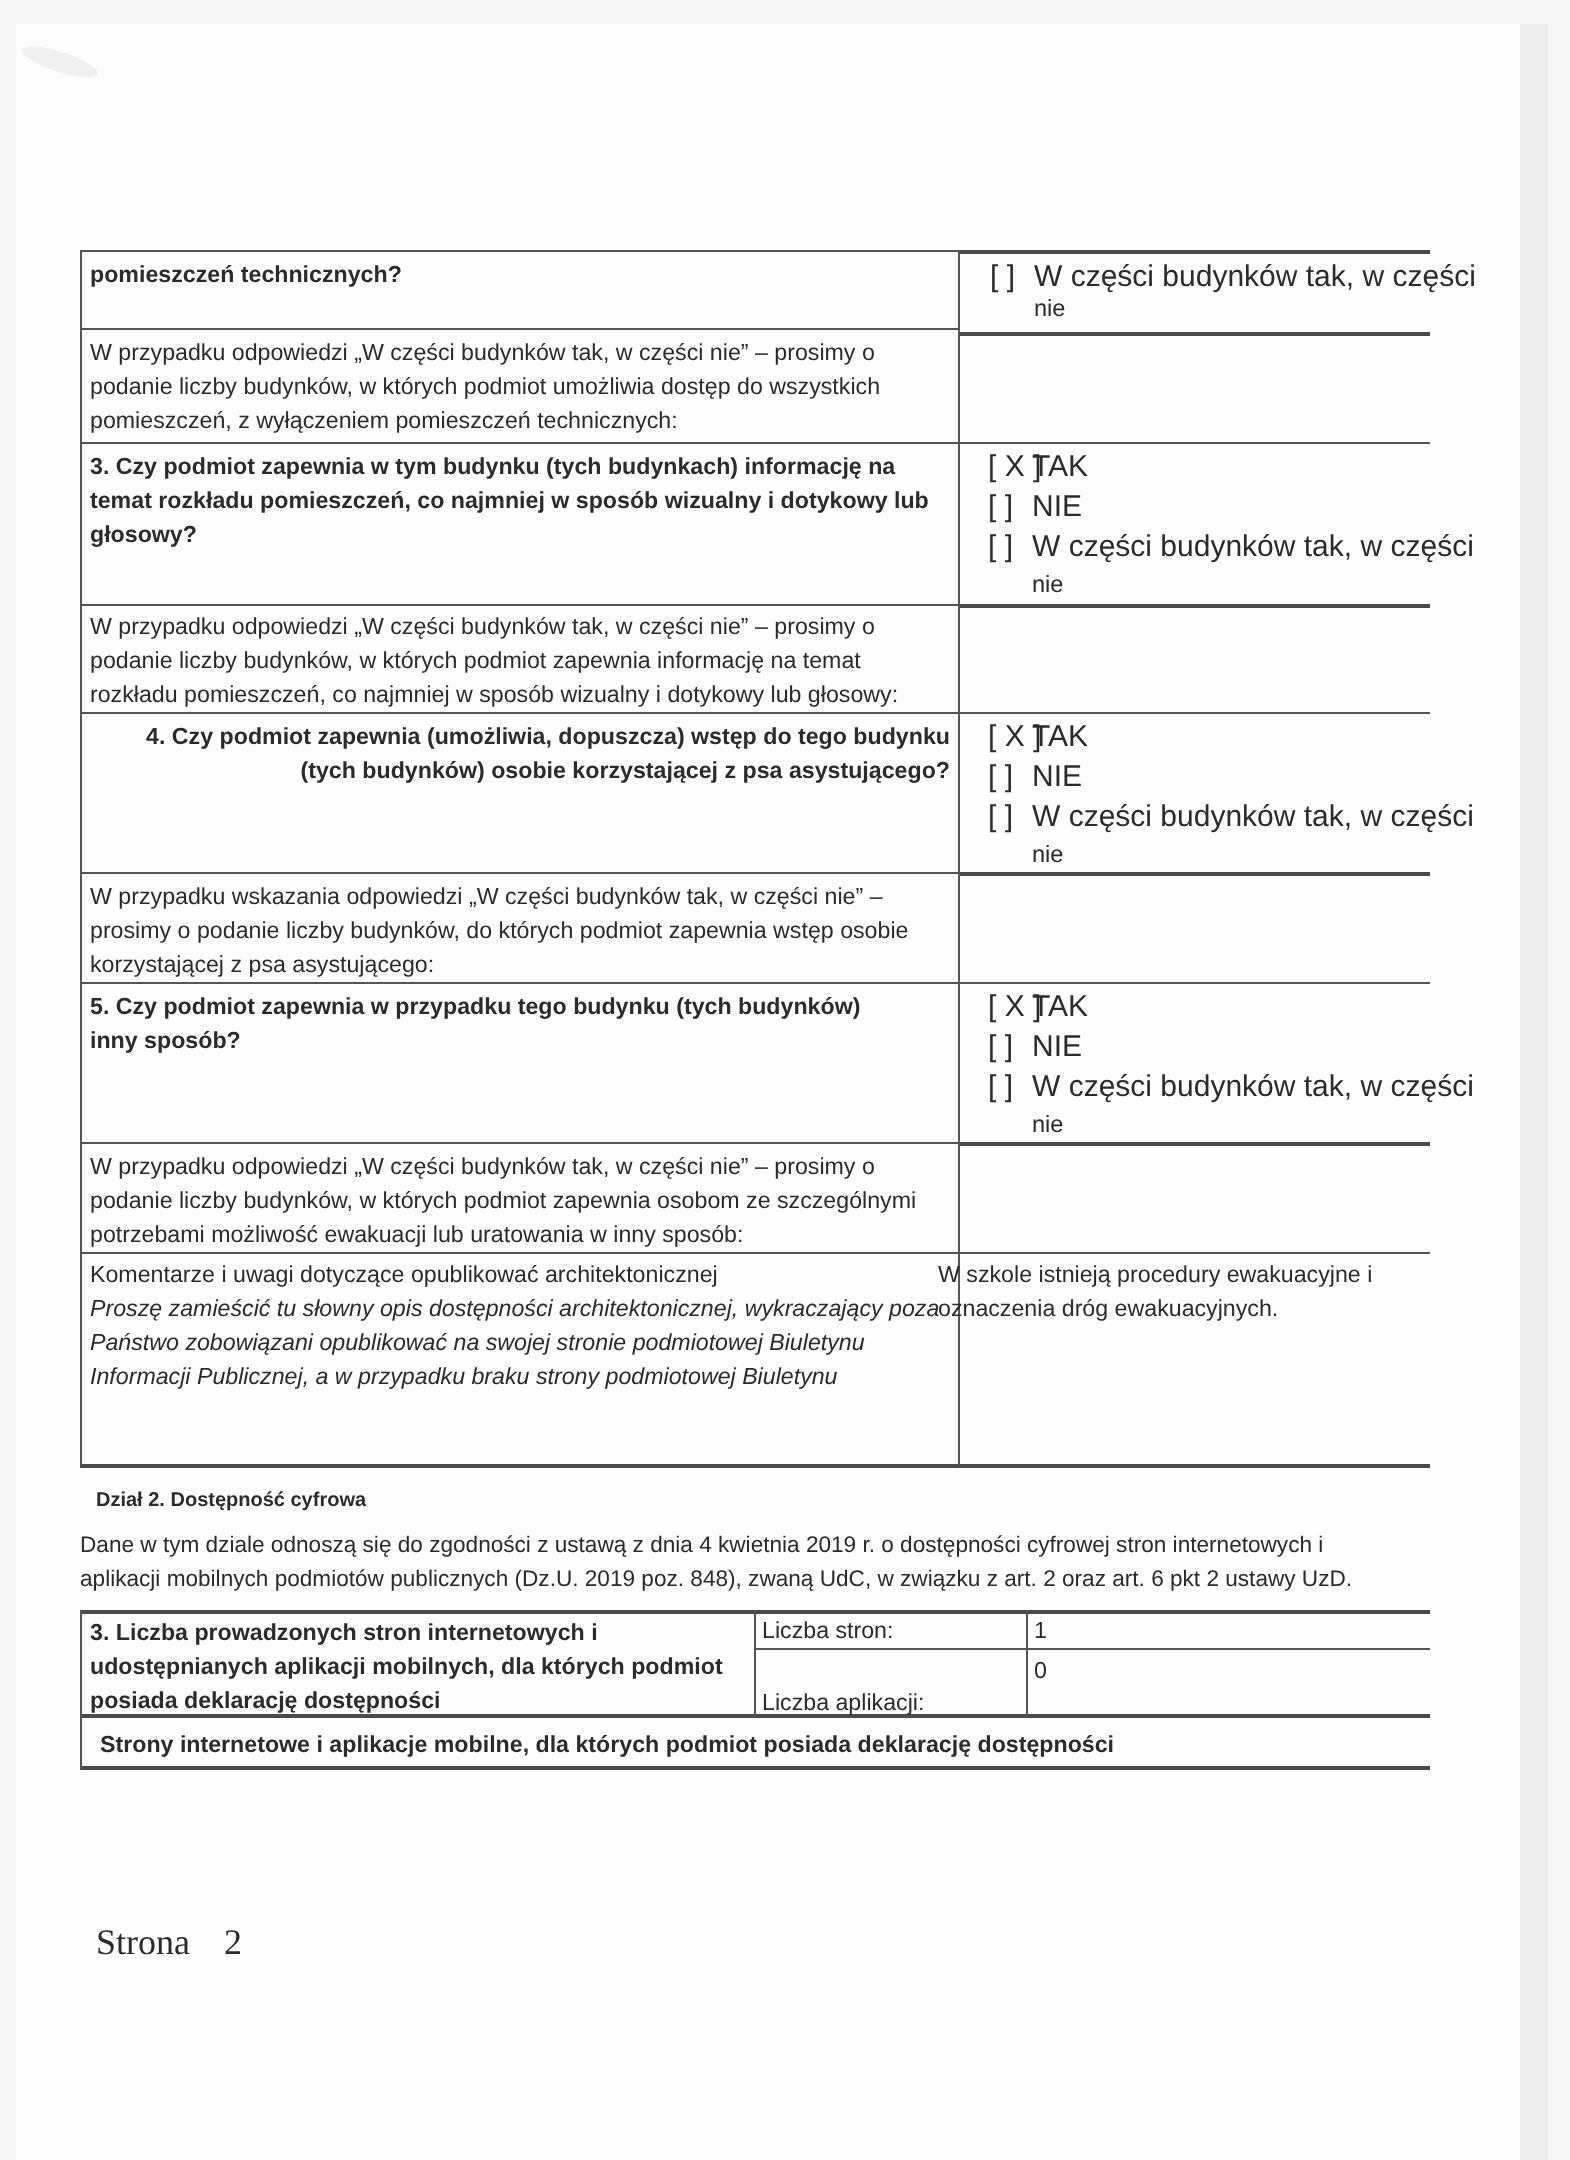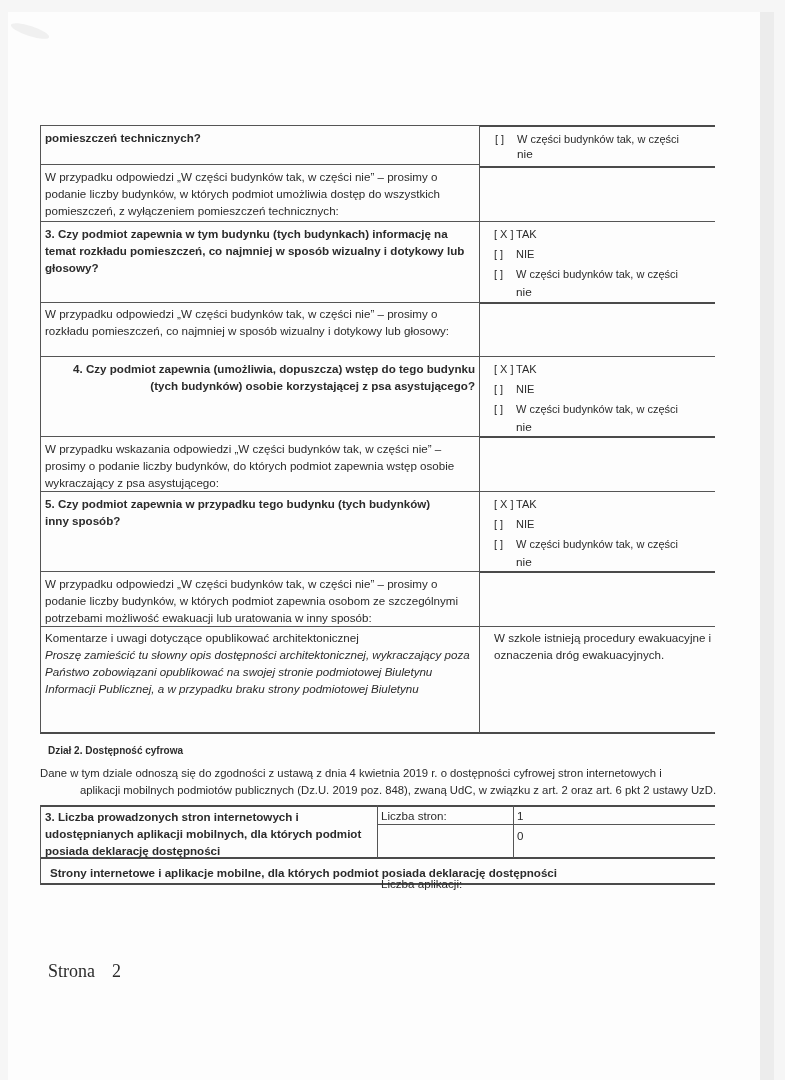--- a/index.html
+++ b/index.html
@@ -24,21 +24,21 @@
       background: #e9e9e9; border-radius: 50%; transform: rotate(18deg);
       opacity: 0.7;
     }
     .abs { position: absolute; }
     .hline { position: absolute; height: 1px; background: #555; }
     .hline.thick { height: 2px; background: #4a4a4a; }
     .vline { position: absolute; width: 1px; background: #555; }
     .cell-text { font-size: 11.6px; line-height: 17px; }
     .bold { font-weight: bold; }
     .ital { font-style: italic; }
-    .opt { font-size: 11px; line-height: 20px; white-space: nowrap; }
+    .opt { font-size: 15px; line-height: 20px; white-space: nowrap; }
     .opt .br { display: inline-block; width: 22px; }
     .opt-wrap { padding-left: 22px; font-size: 11.8px; line-height: 16px; }
     .footer { font-family: "Liberation Serif", serif; font-size: 18px; }
     .sec-title { font-size: 10px; font-weight: bold; }
     .para { font-size: 11.3px; line-height: 17px; }
   </style>
 </head>
 <body>
 
 <div class="page"></div>
@@ -86,38 +86,39 @@
     <div>głosowy?</div>
   </div>
   <div class="abs" style="left:494px; top:224px;">
     <div class="opt"><span class="br">[ X ]</span><span>TAK</span></div>
     <div class="opt"><span class="br">[   ]</span><span>NIE</span></div>
     <div class="opt"><span class="br">[   ]</span><span>W części budynków tak, w części</span></div>
     <div class="opt-wrap">nie</div>
   </div>
   <div class="abs cell-text" style="left:45px; top:305px; width:430px;">
     <div>W przypadku odpowiedzi „W części budynków tak, w części nie” – prosimy o</div>
+    <div>podanie liczby budynków, w których podmiot zapewnia informację na temat</div>
     <div>rozkładu pomieszczeń, co najmniej w sposób wizualny i dotykowy lub głosowy:</div>
   </div>
   <div class="abs" style="left:482px; top:305px; width:230px; height:49px;"></div>
 
   <div class="abs cell-text bold" style="left:45px; top:360px; width:430px;text-align:right;">
     <div>4. Czy podmiot zapewnia (umożliwia, dopuszcza) wstęp do tego budynku</div>
     <div>(tych budynków) osobie korzystającej z psa asystującego?</div>
   </div>
   <div class="abs" style="left:494px; top:359px;">
     <div class="opt"><span class="br">[ X ]</span><span>TAK</span></div>
     <div class="opt"><span class="br">[   ]</span><span>NIE</span></div>
     <div class="opt"><span class="br">[   ]</span><span>W części budynków tak, w części</span></div>
     <div class="opt-wrap">nie</div>
   </div>
   <div class="abs cell-text" style="left:45px; top:440px; width:430px;">
     <div>W przypadku wskazania odpowiedzi „W części budynków tak, w części nie” –</div>
     <div>prosimy o podanie liczby budynków, do których podmiot zapewnia wstęp osobie</div>
-    <div>wykraczający z psa asystującego:</div>
+    <div>korzystającej z psa asystującego:</div>
   </div>
   <div class="abs" style="left:482px; top:440px; width:230px; height:49px;"></div>
 
   <div class="abs cell-text bold" style="left:45px; top:495px; width:430px;">
     <div>5. Czy podmiot zapewnia w przypadku tego budynku (tych budynków)</div>
     <div>inny sposób?</div>
   </div>
   <div class="abs" style="left:494px; top:494px;">
     <div class="opt"><span class="br">[ X ]</span><span>TAK</span></div>
     <div class="opt"><span class="br">[   ]</span><span>NIE</span></div>
@@ -132,49 +133,49 @@
   <div class="abs" style="left:482px; top:575px; width:230px; height:49px;"></div>
 
   <div class="abs cell-text" style="left:45px; top:629px; width:432px;">
     <div>Komentarze i uwagi dotyczące opublikować architektonicznej</div>
     <div class="ital">
       <div>Proszę zamieścić tu słowny opis dostępności architektonicznej, wykraczający poza</div>
       <div>Państwo zobowiązani opublikować na swojej stronie podmiotowej Biuletynu</div>
       <div>Informacji Publicznej, a w przypadku braku strony podmiotowej Biuletynu</div>
     </div>
   </div>
-  <div class="abs cell-text" style="left:494px; top:629px; width:232px;">
+  <div class="abs cell-text" style="left:469px; top:629px; width:232px;">
     <div style="white-space:nowrap;">W szkole istnieją procedury ewakuacyjne i</div>
     <div>oznaczenia dróg ewakuacyjnych.</div>
   </div>
 </div>
 
 <div class="abs sec-title" style="left:48px; top:745px;">Dział 2. Dostępność cyfrowa</div>
 <div class="abs para" style="left:40px; top:765px; width:690px;">
   <div style="white-space:nowrap;">Dane w tym dziale odnoszą się do zgodności z ustawą z dnia 4 kwietnia 2019 r. o dostępności cyfrowej stron internetowych i</div>
-  <div style="white-space:nowrap;margin-left:40px;">aplikacji mobilnych podmiotów publicznych (Dz.U. 2019 poz. 848), zwaną UdC, w związku z art. 2 oraz art. 6 pkt 2 ustawy UzD.</div>
+  <div style="white-space:nowrap;">aplikacji mobilnych podmiotów publicznych (Dz.U. 2019 poz. 848), zwaną UdC, w związku z art. 2 oraz art. 6 pkt 2 ustawy UzD.</div>
 </div>
 
 <div>
   <div class="hline thick" style="left:40px; top:805px; width:675px;"></div>
   <div class="hline" style="left:377px; top:824px; width:338px;"></div>
   <div class="hline thick" style="left:40px; top:857px; width:675px;"></div>
   <div class="hline thick" style="left:40px; top:883px; width:675px;"></div>
   <div class="vline" style="left:40px; top:805px; height:80px;"></div>
   <div class="vline" style="left:377px; top:805px; height:53px;"></div>
   <div class="vline" style="left:513px; top:805px; height:53px;"></div>
 
   <div class="abs cell-text bold" style="left:45px; top:808px; width:330px;">
     <div>3. Liczba prowadzonych stron internetowych i</div>
     <div>udostępnianych aplikacji mobilnych, dla których podmiot</div>
     <div>posiada deklarację dostępności</div>
   </div>
   <div class="abs cell-text" style="left:381px; top:807px;">Liczba stron:</div>
   <div class="abs cell-text" style="left:517px; top:807px; width:195px;">1</div>
-  <div class="abs cell-text" style="left:381px; top:875px;">Liczba aplikacji:</div>
+  <div class="abs cell-text" style="left:381px; top:843px;">Liczba aplikacji:</div>
   <div class="abs cell-text" style="left:517px; top:827px; width:195px;">0</div>
 
   <div class="abs cell-text bold" style="left:50px; top:864px;">Strony internetowe i aplikacje mobilne, dla których podmiot posiada deklarację dostępności</div>
 </div>
 
 <div class="abs footer" style="left:48px; top:961px;">
   <span>Strona</span>
   <span style="display:inline-block; width:8px;"></span>
   <span>2</span>
 </div>

